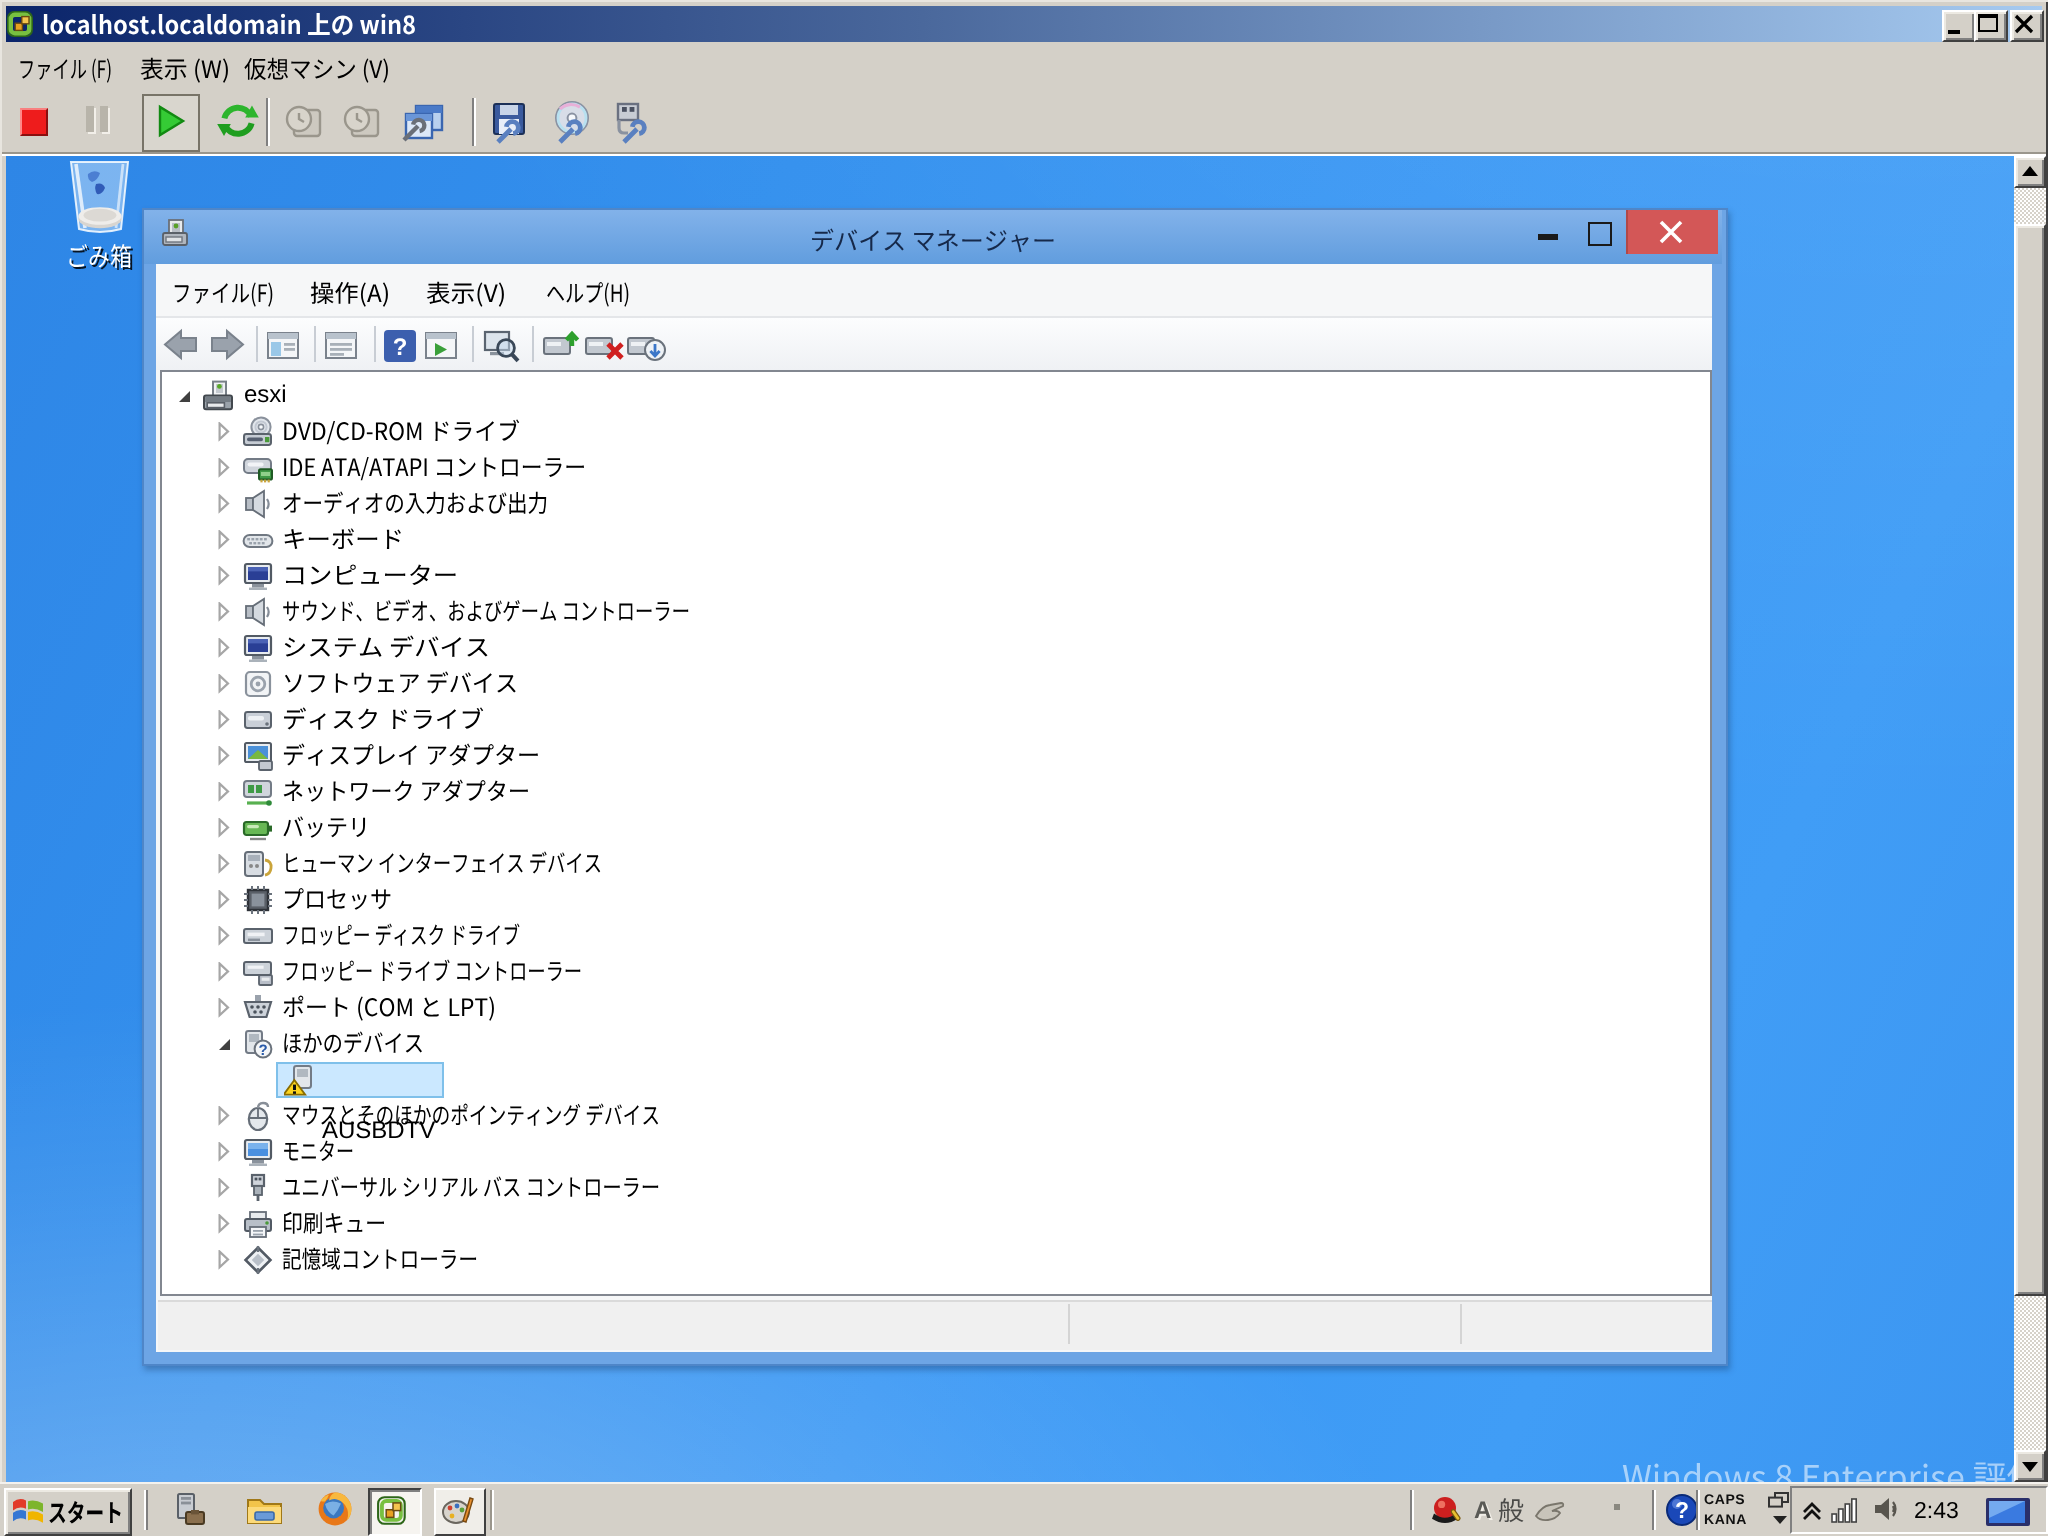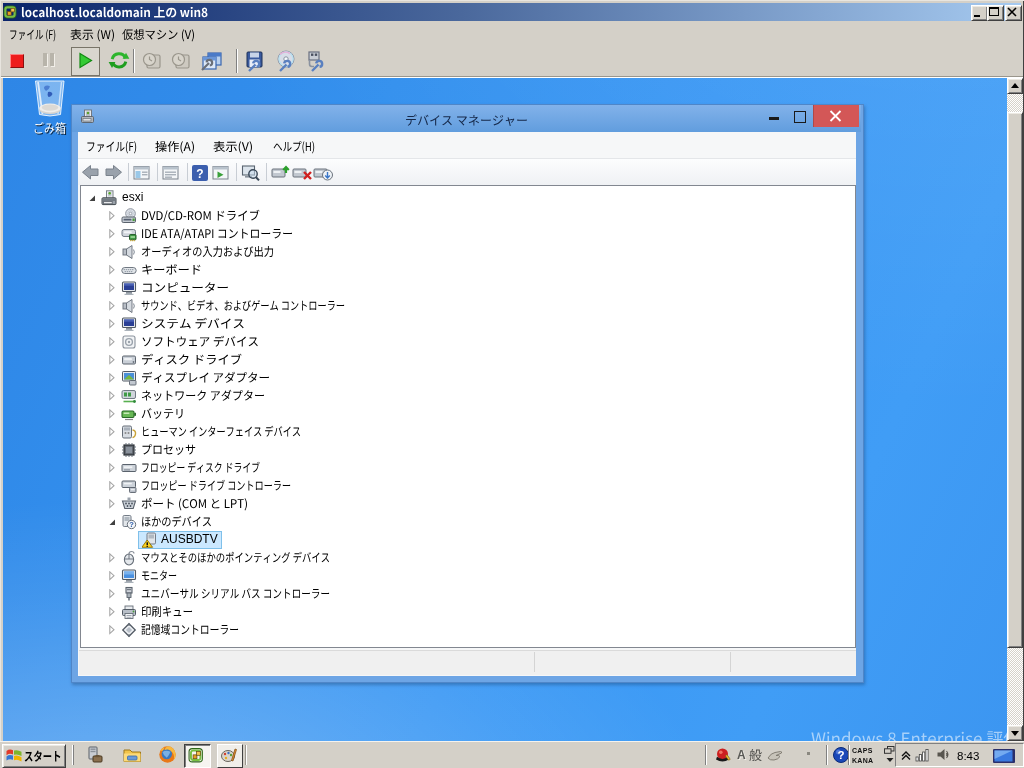--- a/index.html
+++ b/index.html
@@ -944,21 +944,21 @@
       </g>
     </svg>
     <div style="position:absolute;left:138px;top:531px;width:84px;height:18px;background:#cbe8ff;border:1px solid #7fc0ea;box-sizing:border-box"></div>
     <svg style="position:absolute;left:142px;top:532px" width="16" height="16" viewBox="0 0 16 16">
       <rect x="5" y="1" width="8.5" height="11" rx="1.2" fill="#e2e6ea" stroke="#737b86" stroke-width="1"></rect>
       <rect x="6.5" y="2.5" width="5.5" height="4" fill="#b0b8c0"></rect>
       <path d="M5.2 8 L10.6 15.3 L-0.2 15.3 z" fill="#fdd41e" stroke="#8a6d00" stroke-width="0.9"></path>
       <rect x="4.5" y="10.3" width="1.5" height="2.7" fill="#111"></rect>
       <rect x="4.5" y="13.7" width="1.5" height="1.2" fill="#111"></rect>
     </svg>
-    <div style="position:absolute;left:161px;top:532px;font:12px 'Liberation Sans',sans-serif;color:#000">AUSBDTV</div>
+    <div style="position:absolute;left:161px;top:558px;font:12px 'Liberation Sans',sans-serif;color:#000">AUSBDTV</div>
     <svg style="position:absolute;left:109px;top:553px" width="6" height="10">
       <path d="M0.8 0.8 L5 4.7 L0.8 8.6 z" fill="none" stroke="#a6a6a6" stroke-width="1.1"></path>
     </svg>
     <svg style="position:absolute;left:121px;top:550px" width="16" height="16" viewBox="0 0 16 16">
       <ellipse cx="8" cy="9.5" rx="4.6" ry="5.5" fill="#e4e8ec" stroke="#666e78" stroke-width="1.1"></ellipse>
       <path d="M8 4 L8 9 M3.4 9 L12.6 9" stroke="#666e78" stroke-width="0.9"></path>
       <path d="M8 4 Q8 1.5 10.5 1.5 Q13 1.5 13 3.5" fill="none" stroke="#888f98" stroke-width="1.2"></path>
     </svg>
     <svg style="position:absolute;left:141px;top:562px;overflow:visible" width="1" height="1">
       <g fill="#000" transform="scale(0.7788,1)">
@@ -1186,18 +1186,18 @@
     <svg style="position:absolute;left:915px;top:747px" width="16" height="15" viewBox="0 0 16 15">
 <rect x="1" y="10" width="2.2" height="4" fill="#fff" stroke="#444" stroke-width="0.8"></rect>
 <rect x="4.3" y="7.5" width="2.2" height="6.5" fill="#fff" stroke="#444" stroke-width="0.8"></rect>
 <rect x="7.6" y="5" width="2.2" height="9" fill="#fff" stroke="#444" stroke-width="0.8"></rect>
 <rect x="10.9" y="2.5" width="2.2" height="11.5" fill="#fff" stroke="#444" stroke-width="0.8"></rect>
 </svg>
     <svg style="position:absolute;left:936px;top:747px" width="16" height="15" viewBox="0 0 16 15">
 <path d="M1.5 5.5 L4.5 5.5 L8.5 2 L8.5 13 L4.5 9.5 L1.5 9.5 z" fill="#58554e"></path>
 <path d="M10.5 4 A5.5 5.5 0 0 1 10.5 11 M10.5 6 A3 3 0 0 1 10.5 9" fill="none" stroke="#58554e" stroke-width="1.1"></path>
 </svg>
-    <div style="position:absolute;left:957px;top:750px;font:11.5px 'Liberation Sans',sans-serif;color:#000">8:43</div>
+    <div style="position:absolute;left:957px;top:750px;font:11.5px 'Liberation Sans',sans-serif;color:#000">2:43</div>
     <svg style="position:absolute;left:992px;top:748px" width="26" height="17" viewBox="0 0 26 17">
 <rect x="1" y="1" width="22" height="14" rx="1" fill="#2a2f6a"></rect>
 <rect x="2.5" y="2.5" width="18" height="11" fill="#3a7ae0"></rect>
 <path d="M2.5 2.5 L20.5 2.5 L2.5 11 z" fill="#74aaf0"></path>
 </svg>
 </div>
 </body></html>

